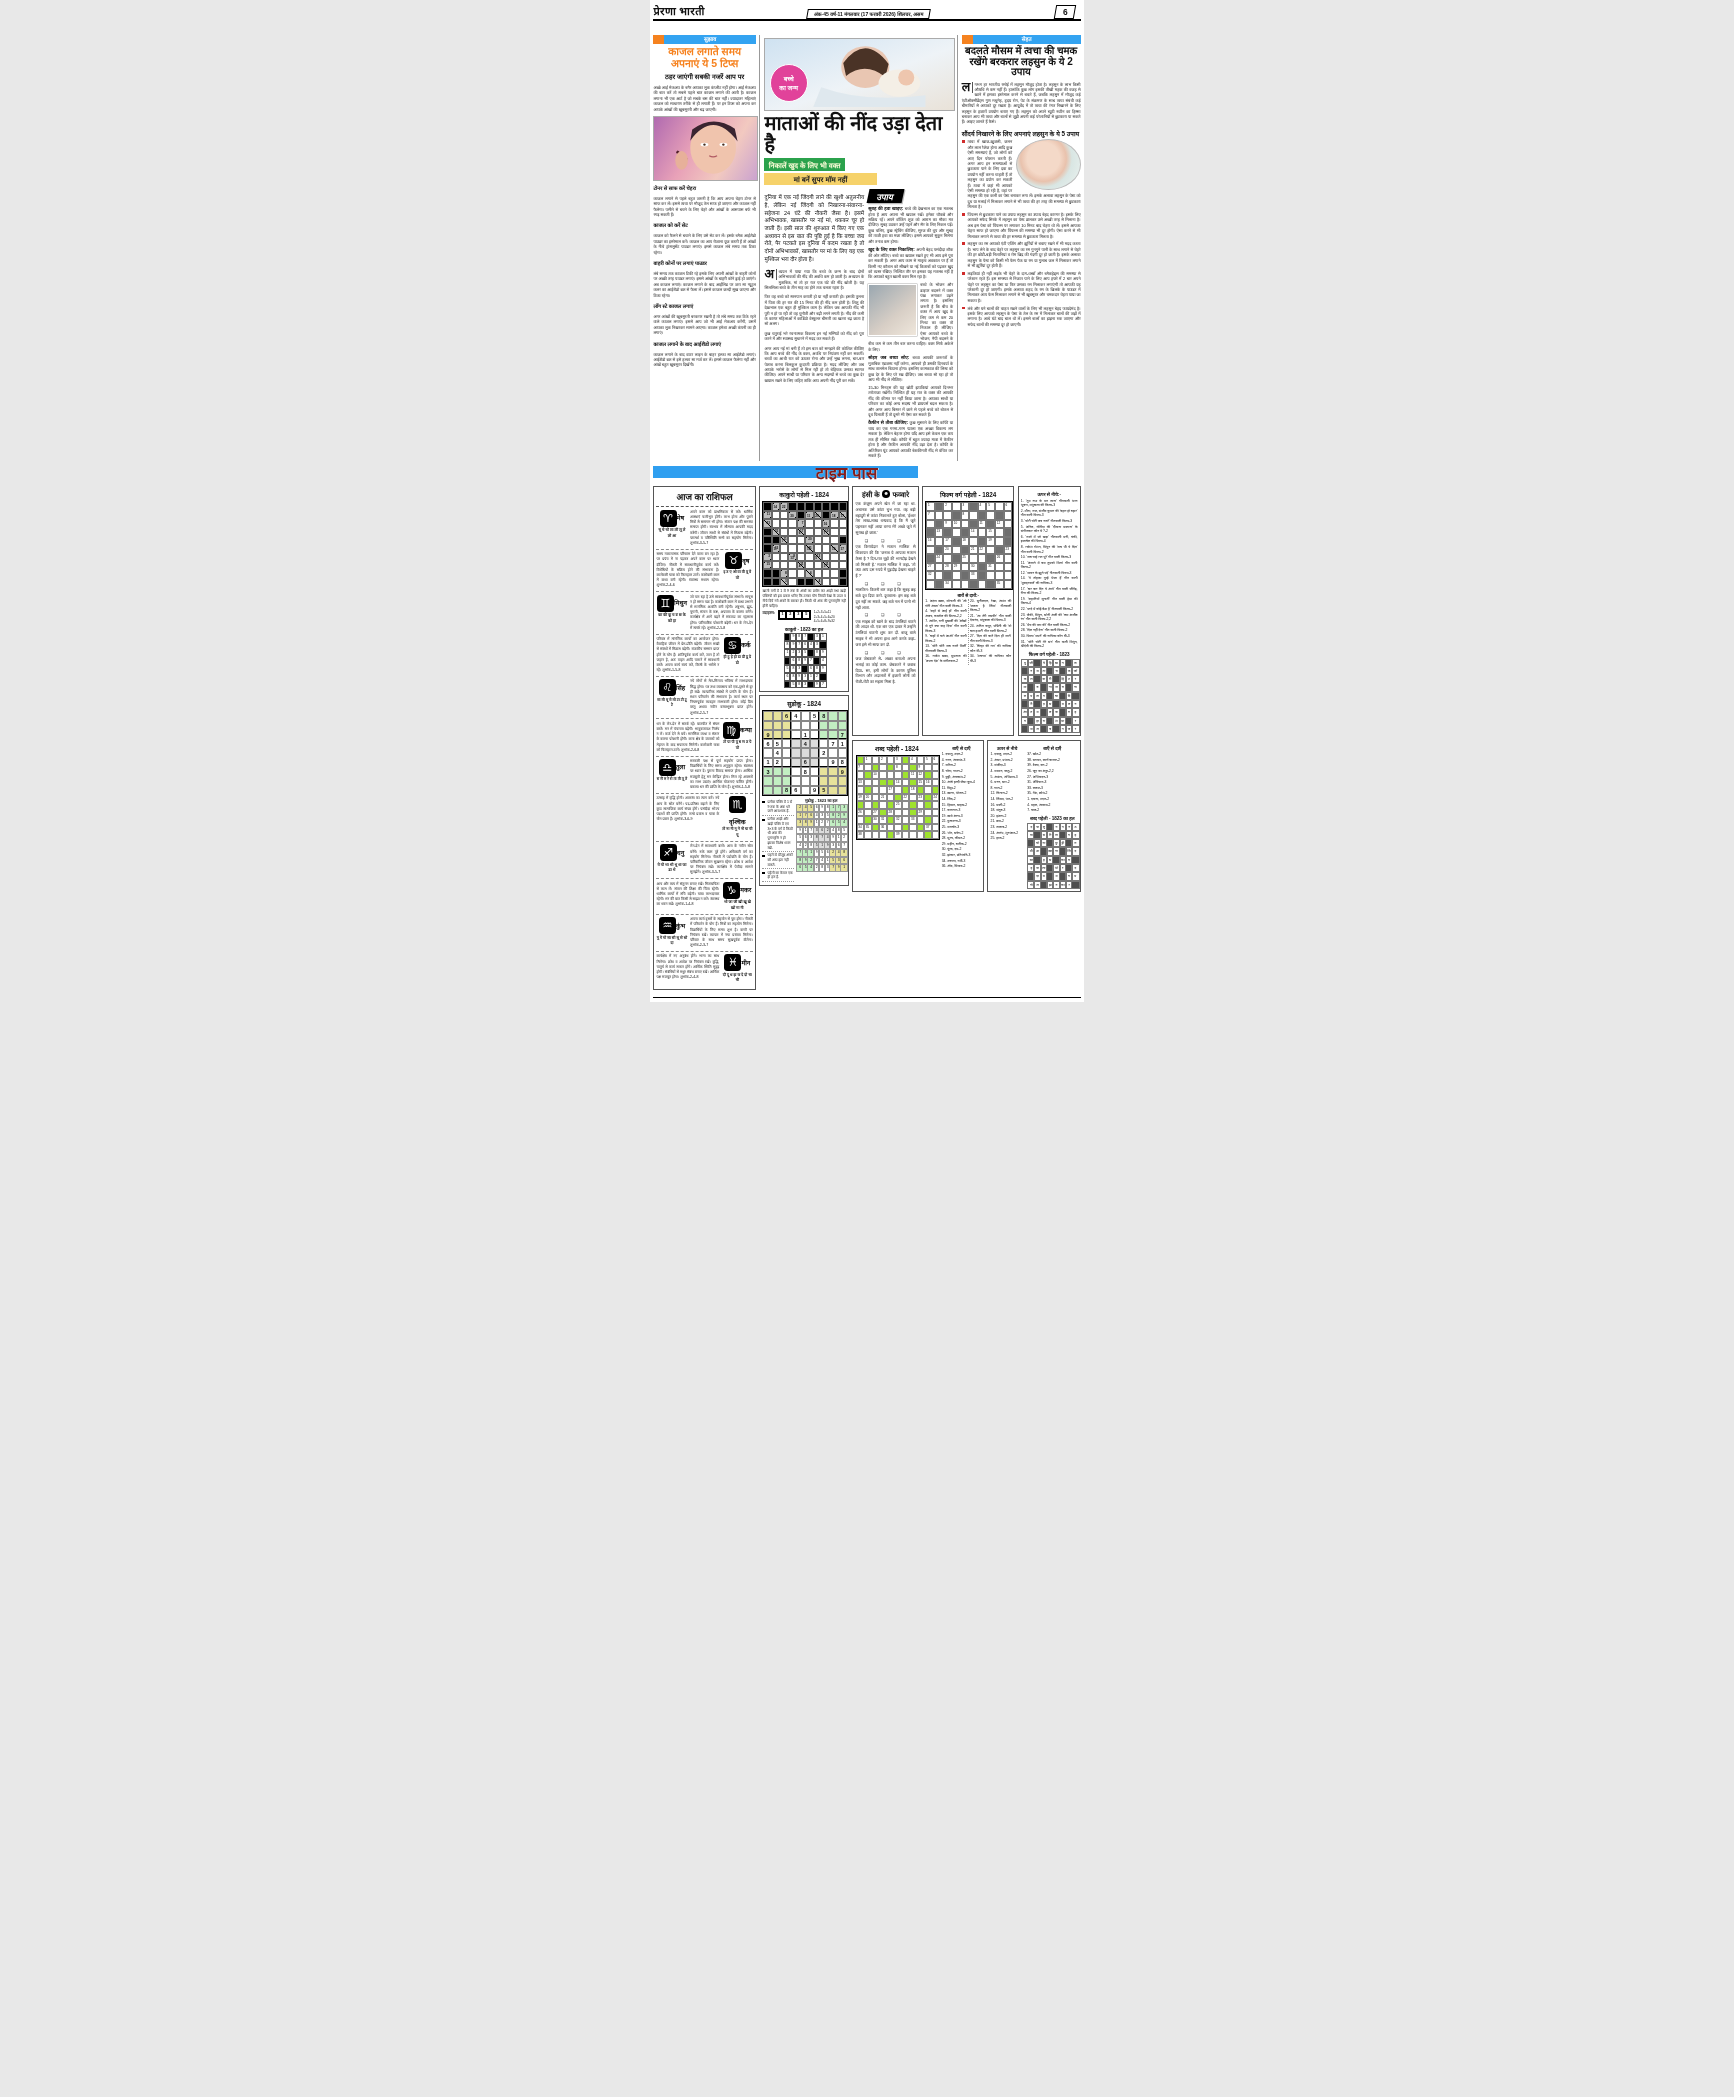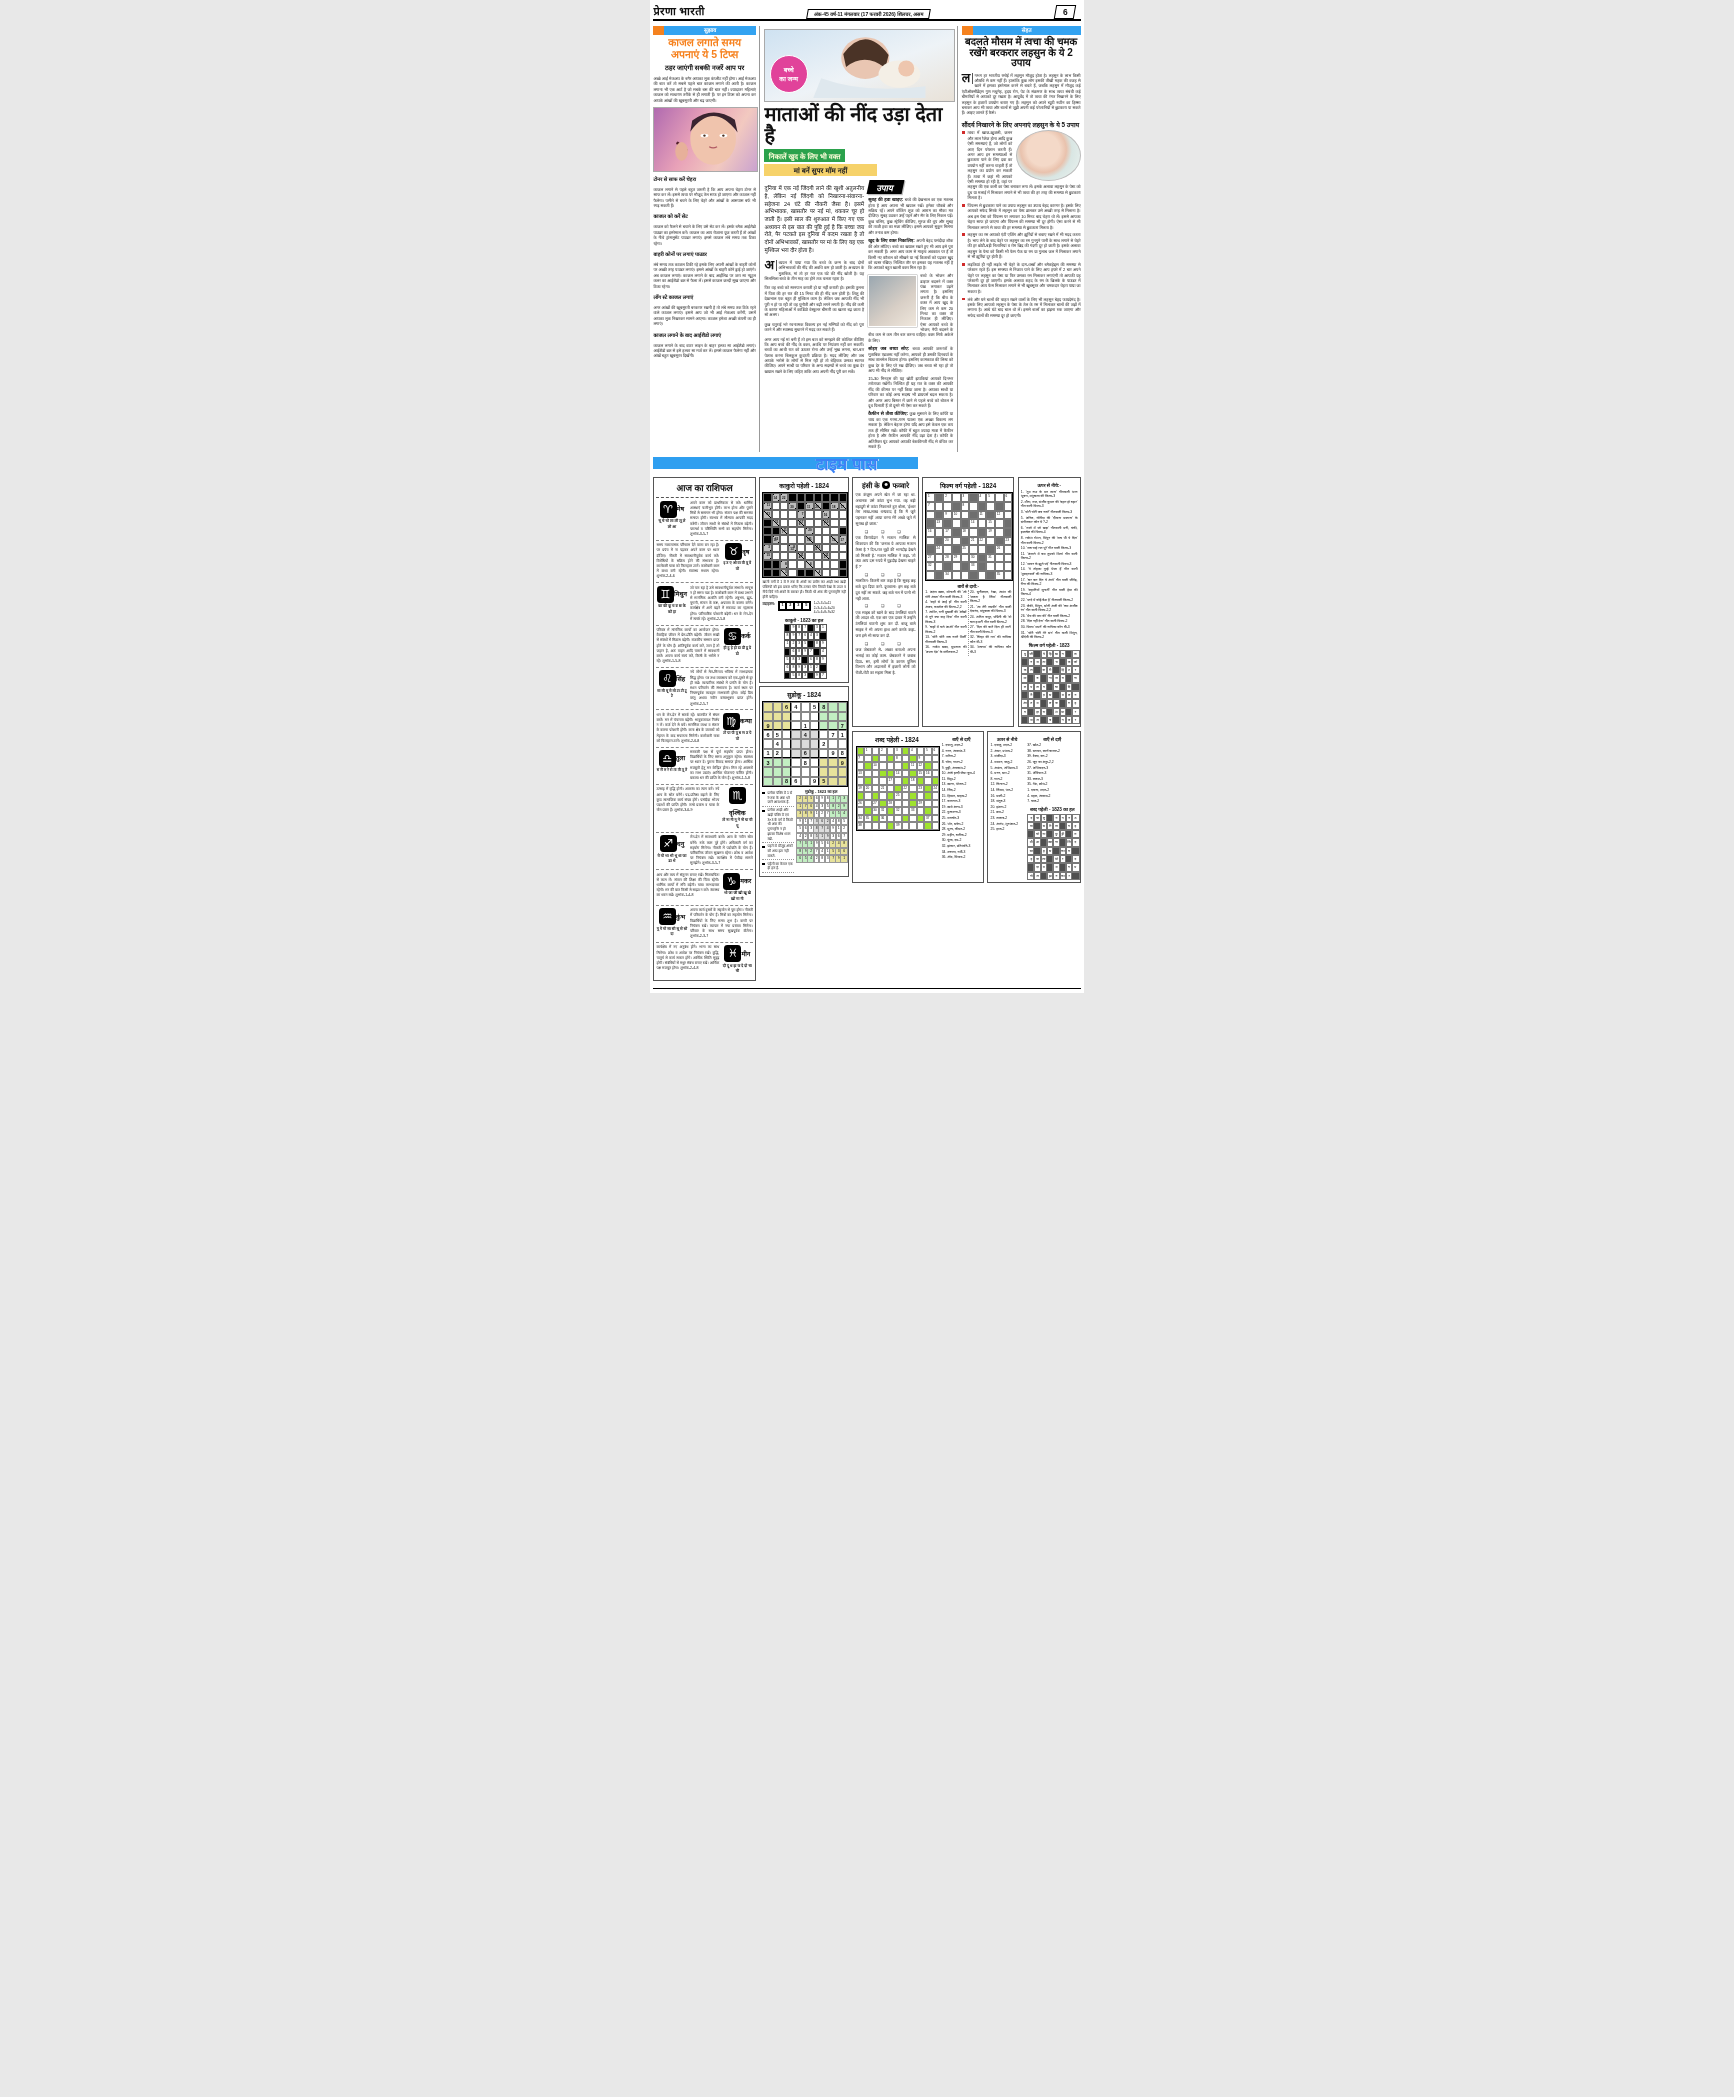--- a/index.html
+++ b/index.html
@@ -10,21 +10,21 @@
   .masthead{font-family:"Liberation Serif","DejaVu Serif",serif;font-weight:bold;font-size:11px;letter-spacing:0.4px;width:24%;}
   .issue-box{border:0.8px solid #000;border-bottom:1.7px solid #000;transform:skew(-10deg);padding:0.8px 5.9px;font-weight:bold;font-size:5px;background:#fff;margin-left:12%;}
   .issue-box span{display:inline-block;transform:skew(10deg);}
   .pageno-box{border:0.8px solid #000;border-bottom:1.7px solid #000;transform:skew(-10deg);padding:0.8px 6.7px;font-weight:bold;font-size:8.4px;margin-left:auto;margin-right:5.9px;}
   .pageno-box span{display:inline-block;transform:skew(10deg);}
   
   .tab{display:flex;height:8.4px;margin-bottom:2.5px;}
   .tab .or{width:11px;background:#f5821f;}
   .tab .bl{flex:1;background:#33a3f1;color:#fff;font-weight:bold;font-size:5.5px;display:flex;align-items:center;justify-content:center;}
   
-  .top{display:flex;gap:4.2px;padding-top:5px;}
+  .top{display:flex;gap:4.2px;padding-top:14px;}
   .colL{width:25%;border-right:0.4px solid #999;padding-right:3.4px;}
   .colC{width:46%;border-right:0.4px solid #999;padding-right:3.4px;}
   .colR{width:29%;}
   .hl-orange{color:#f6821f;font-weight:bold;font-size:10.5px;line-height:1.12;text-align:center;margin:2.5px 0;}
   .hl-sub{font-weight:bold;font-size:6.7px;text-align:center;margin:1.7px 0 2.5px 0;}
   .body-sm{font-size:4px;line-height:1.35;text-align:justify;}
   .sec-h{font-weight:bold;font-size:5.2px;margin:2.9px 0 0.8px 0;}
   .photo{width:100%;border:0.4px solid #aaa;margin:2.5px 0;position:relative;overflow:hidden;}
   .ph-kajal{height:63px;background:linear-gradient(120deg,#b06ab0,#e8a1b8 40%,#f2c9c0 70%,#caa2cf);}
   .ph-kajal svg{position:absolute;inset:0;}
@@ -42,21 +42,21 @@
   .upay p{margin:0 0 2.5px 0;}
   .upay b{font-size:4.6px;}
   .ph-upay{height:50px;background:linear-gradient(140deg,#9aa7b0,#d8cfc6 60%,#efe7dc);float:left;width:55%;margin:1.7px 3.4px 0.8px 0;border:0.8px solid #fff;box-shadow:0 0 0 0.4px #999;}
   .circle-photo{float:right;width:63px;height:49px;border-radius:50%;background:radial-gradient(circle at 42% 38%,#f4d9c8 0 34%,#e9c2ad 48%,#d9e6e3 60%,#eef4f2);border:0.4px solid #bbb;margin:0.8px 0 1.7px 3.4px;}
   ul.garlic{list-style:none;margin:1.7px 0;padding:0;}
   ul.garlic li{position:relative;padding-left:5.9px;margin-bottom:2.5px;font-size:4px;line-height:1.35;text-align:justify;}
   ul.garlic li:before{content:"";position:absolute;left:0;top:0.8px;width:2.9px;height:2.9px;background:#d02c2c;}
   
   .tp{position:relative;height:18.5px;margin:4.2px 0 2.5px 0;}
   .tp .bar{position:absolute;left:0;top:0.8px;width:62%;height:12.6px;background:#2f9ff0;}
-  .tp .txt{position:absolute;left:38%;top:0;font-size:17px;font-weight:bold;color:#3b82f6;line-height:1;text-shadow:0.4px 0.4px 0 #fff;}
+  .tp .txt{position:absolute;left:38%;top:0;font-size:17px;font-weight:bold;color:#7f1d1d;line-height:1;text-shadow:0.4px 0.4px 0 #fff;}
   
   .bottom{display:flex;gap:3.4px;}
   .bc1{width:24%;}
   .bc2{width:21%;}
   .bc3{flex:1;min-width:0;}
   .box{border:0.8px solid #555;padding:2.1px;margin-bottom:3.4px;background:#fff;}
   .box-title{font-weight:bold;font-size:6.3px;text-align:center;margin:0.8px 0 2.5px 0;}
   
   .rash-entry{display:flex;gap:2.5px;border-top:0.4px dashed #888;padding:2.5px 0;}
   .rash-entry:first-of-type{border-top:0.8px dashed #555;}

